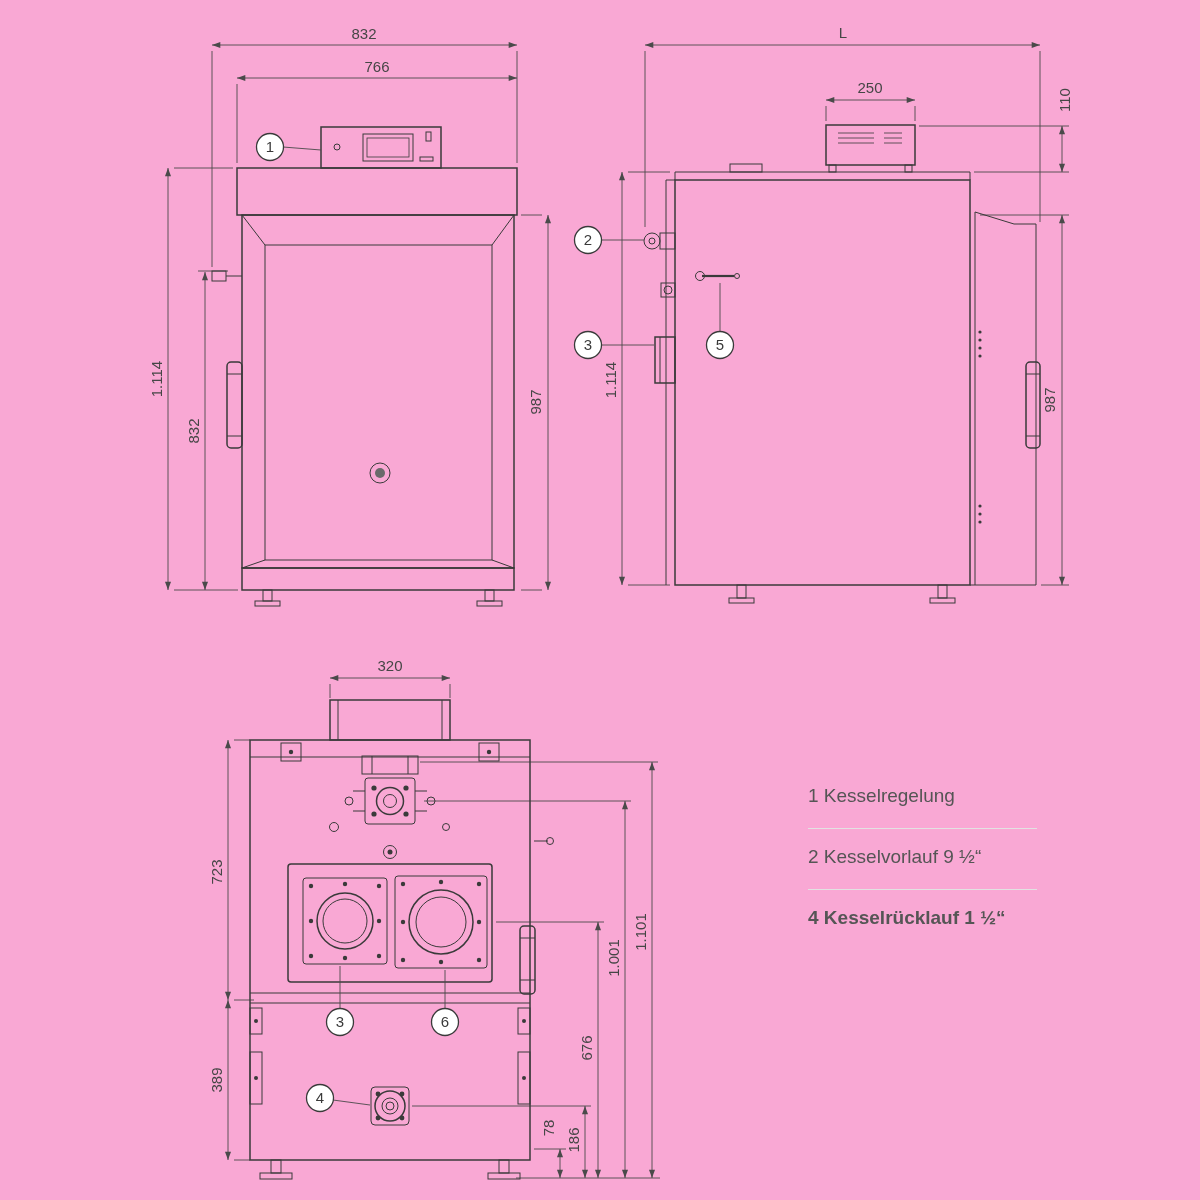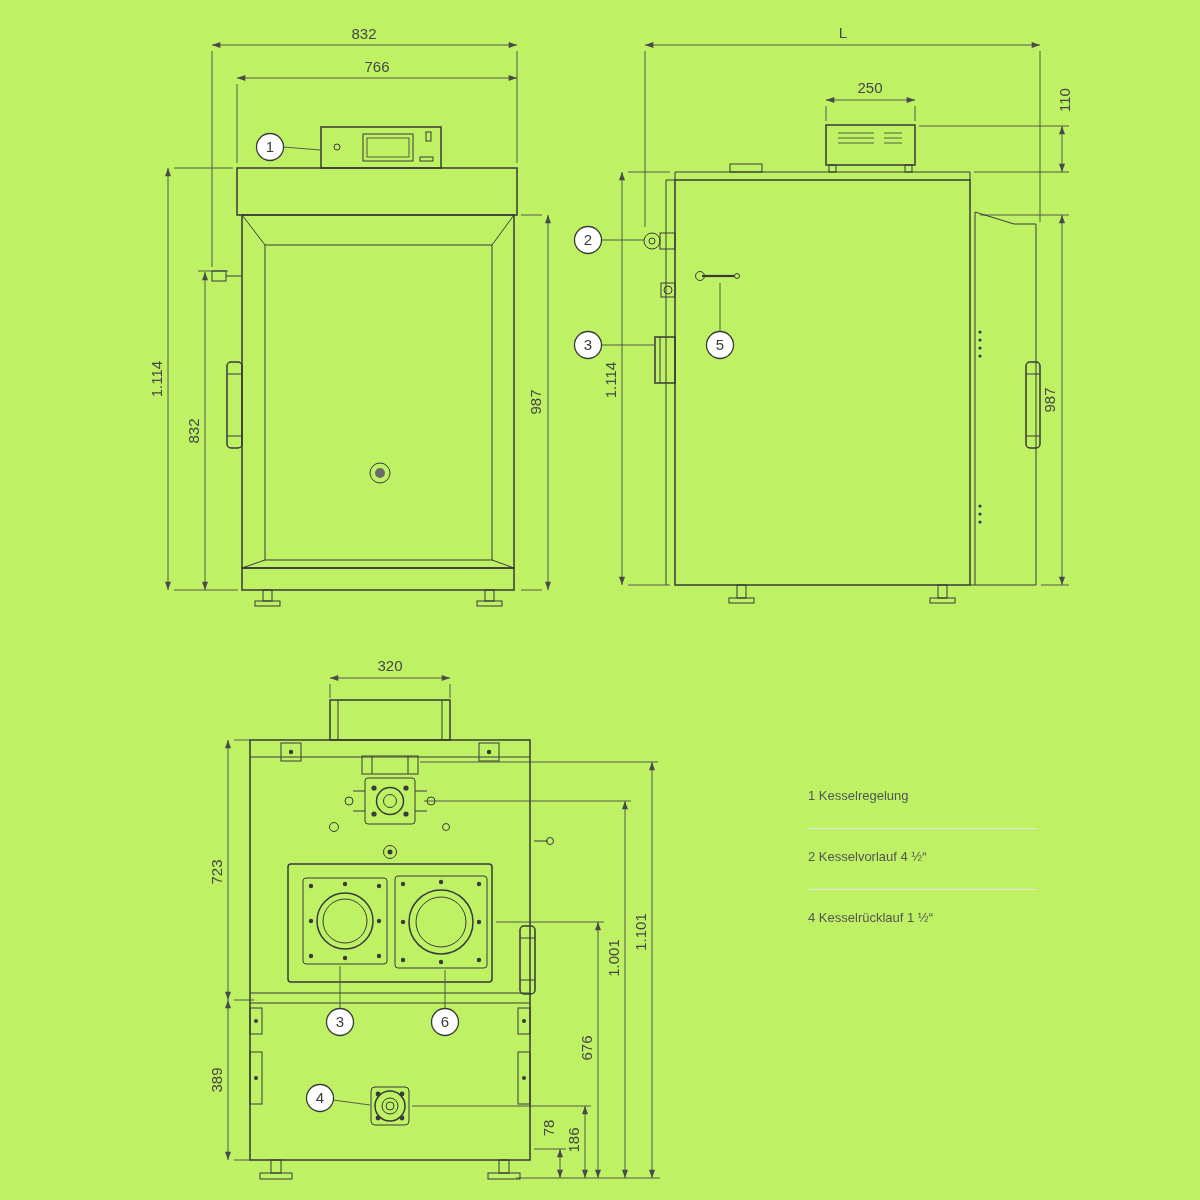--- a/index.html
+++ b/index.html
@@ -1,31 +1,31 @@
 <!DOCTYPE html>
 <html><head>
 <meta charset="utf-8">
 <style>
   html,body{margin:0;padding:0;background:#fff;}
-  #canvas{position:relative;width:1200px;height:1200px;background:#bef264;overflow:hidden;
+  #canvas{position:relative;width:1200px;height:1200px;background:#f9a8d4;overflow:hidden;
           font-family:"Liberation Sans",sans-serif;}
   #drawing{position:absolute;left:0;top:0;}
   .ol{fill:none;stroke:#3a3a3a;stroke-width:1.5;}
   .o1{fill:none;stroke:#3a3a3a;stroke-width:1;}
   .o0{fill:none;stroke:#3a3a3a;stroke-width:0.8;}
   .dl{fill:none;stroke:#4a4a4a;stroke-width:0.9;}
   .dt{font-family:"Liberation Sans",sans-serif;font-size:15px;fill:#464646;}
   .ct{font-family:"Liberation Sans",sans-serif;font-size:15px;fill:#3a3a3a;text-anchor:middle;}
   .cc{fill:#fff;stroke:#3a3a3a;stroke-width:1.3;}
   .dot{fill:#3a3a3a;stroke:none;}
   .legend{position:absolute;left:808px;top:783px;width:229px;color:#555;
-          font-size:13px;line-height:26px;}
+          font-size:19px;line-height:26px;}
   .legend-item{padding:15px 0 19px;border-bottom:1px solid #e2e2e2;}
   .legend-item:first-child{padding-top:0;}
-  .legend-item:last-child{border-bottom:none;}
+  .legend-item:last-child{border-bottom:none;font-weight:bold;}
 </style>
 </head>
 <body>
 
 <div id="canvas">
 
 <svg id="drawing" width="1200" height="1200" viewBox="0 0 1200 1200">
   <defs>
     <marker id="arr" viewBox="0 0 12 12" refX="11" refY="6" markerWidth="10" markerHeight="10" markerUnits="userSpaceOnUse" orient="auto-start-reverse">
       <path d="M1,2.4 L11,6 L1,9.6 Z" fill="#4a4a4a"></path>
@@ -382,21 +382,21 @@
   </g>
 </svg>
 
 <div class="legend">
   <div class="legend-item">
     <span>1</span>
     <span>Kesselregelung</span>
   </div>
   <div class="legend-item">
     <span>2</span>
-    <span>Kesselvorlauf 4 ½“</span>
+    <span>Kesselvorlauf 9 ½“</span>
   </div>
   <div class="legend-item">
     <span>4</span>
     <span>Kesselrücklauf 1 ½“</span>
   </div>
 </div>
 
 </div>
 
 </body></html>

